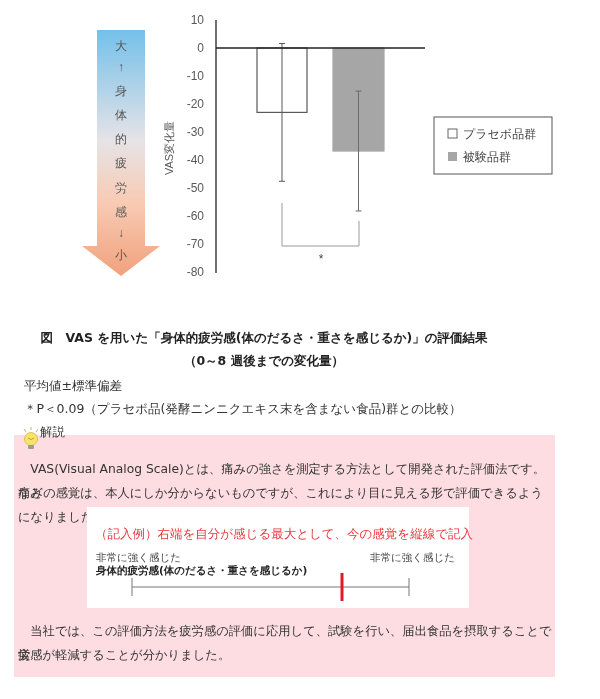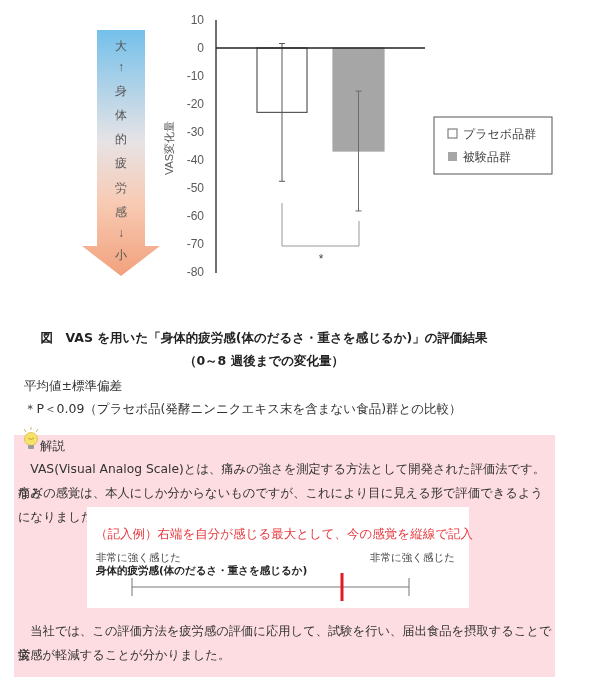--- a/index.html
+++ b/index.html
@@ -109,21 +109,21 @@
 <svg style="position:absolute;left:20px;top:426px;" width="22" height="26" viewBox="0 0 22 26">
   <g stroke="#c9b37a" stroke-width="1">
       <line x1="11" y1="1" x2="11" y2="4"></line>
       <line x1="4" y1="3" x2="6" y2="6"></line>
       <line x1="18" y1="3" x2="16" y2="6"></line>
     </g>
   <circle cx="11" cy="13" r="6.5" fill="#f7e36a" stroke="#d9b84a" stroke-width="0.8"></circle>
   <path d="M8 12 q3 3 6 0" fill="none" stroke="#b58a2a" stroke-width="0.8"></path>
   <rect x="8" y="19" width="6" height="4" rx="1" fill="#9a9a9a"></rect>
 </svg>
-<div class="explain-title" style="left:40px;top:438px;">解説</div>
+<div class="explain-title" style="left:40px;top:424px;">解説</div>
 
 <div class="explain-text" style="top:457px;">　VAS(Visual Analog Scale)とは、痛みの強さを測定する方法として開発された評価法です。痛み</div>
 <div class="explain-text" style="top:481px;">などの感覚は、本人にしか分からないものですが、これにより目に見える形で評価できるようになりました。</div>
 
 <div id="example-card"></div>
 <div class="ex-title">（記入例）右端を自分が感じる最大として、今の感覚を縦線で記入</div>
 <div class="ex-label">身体的疲労感(体のだるさ・重さを感じるか)</div>
 <div class="ex-left">非常に強く感じた</div>
 <div class="ex-right">非常に強く感じた</div>
 <svg style="position:absolute;left:87px;top:570px;" width="382" height="36" viewBox="0 0 382 36">

